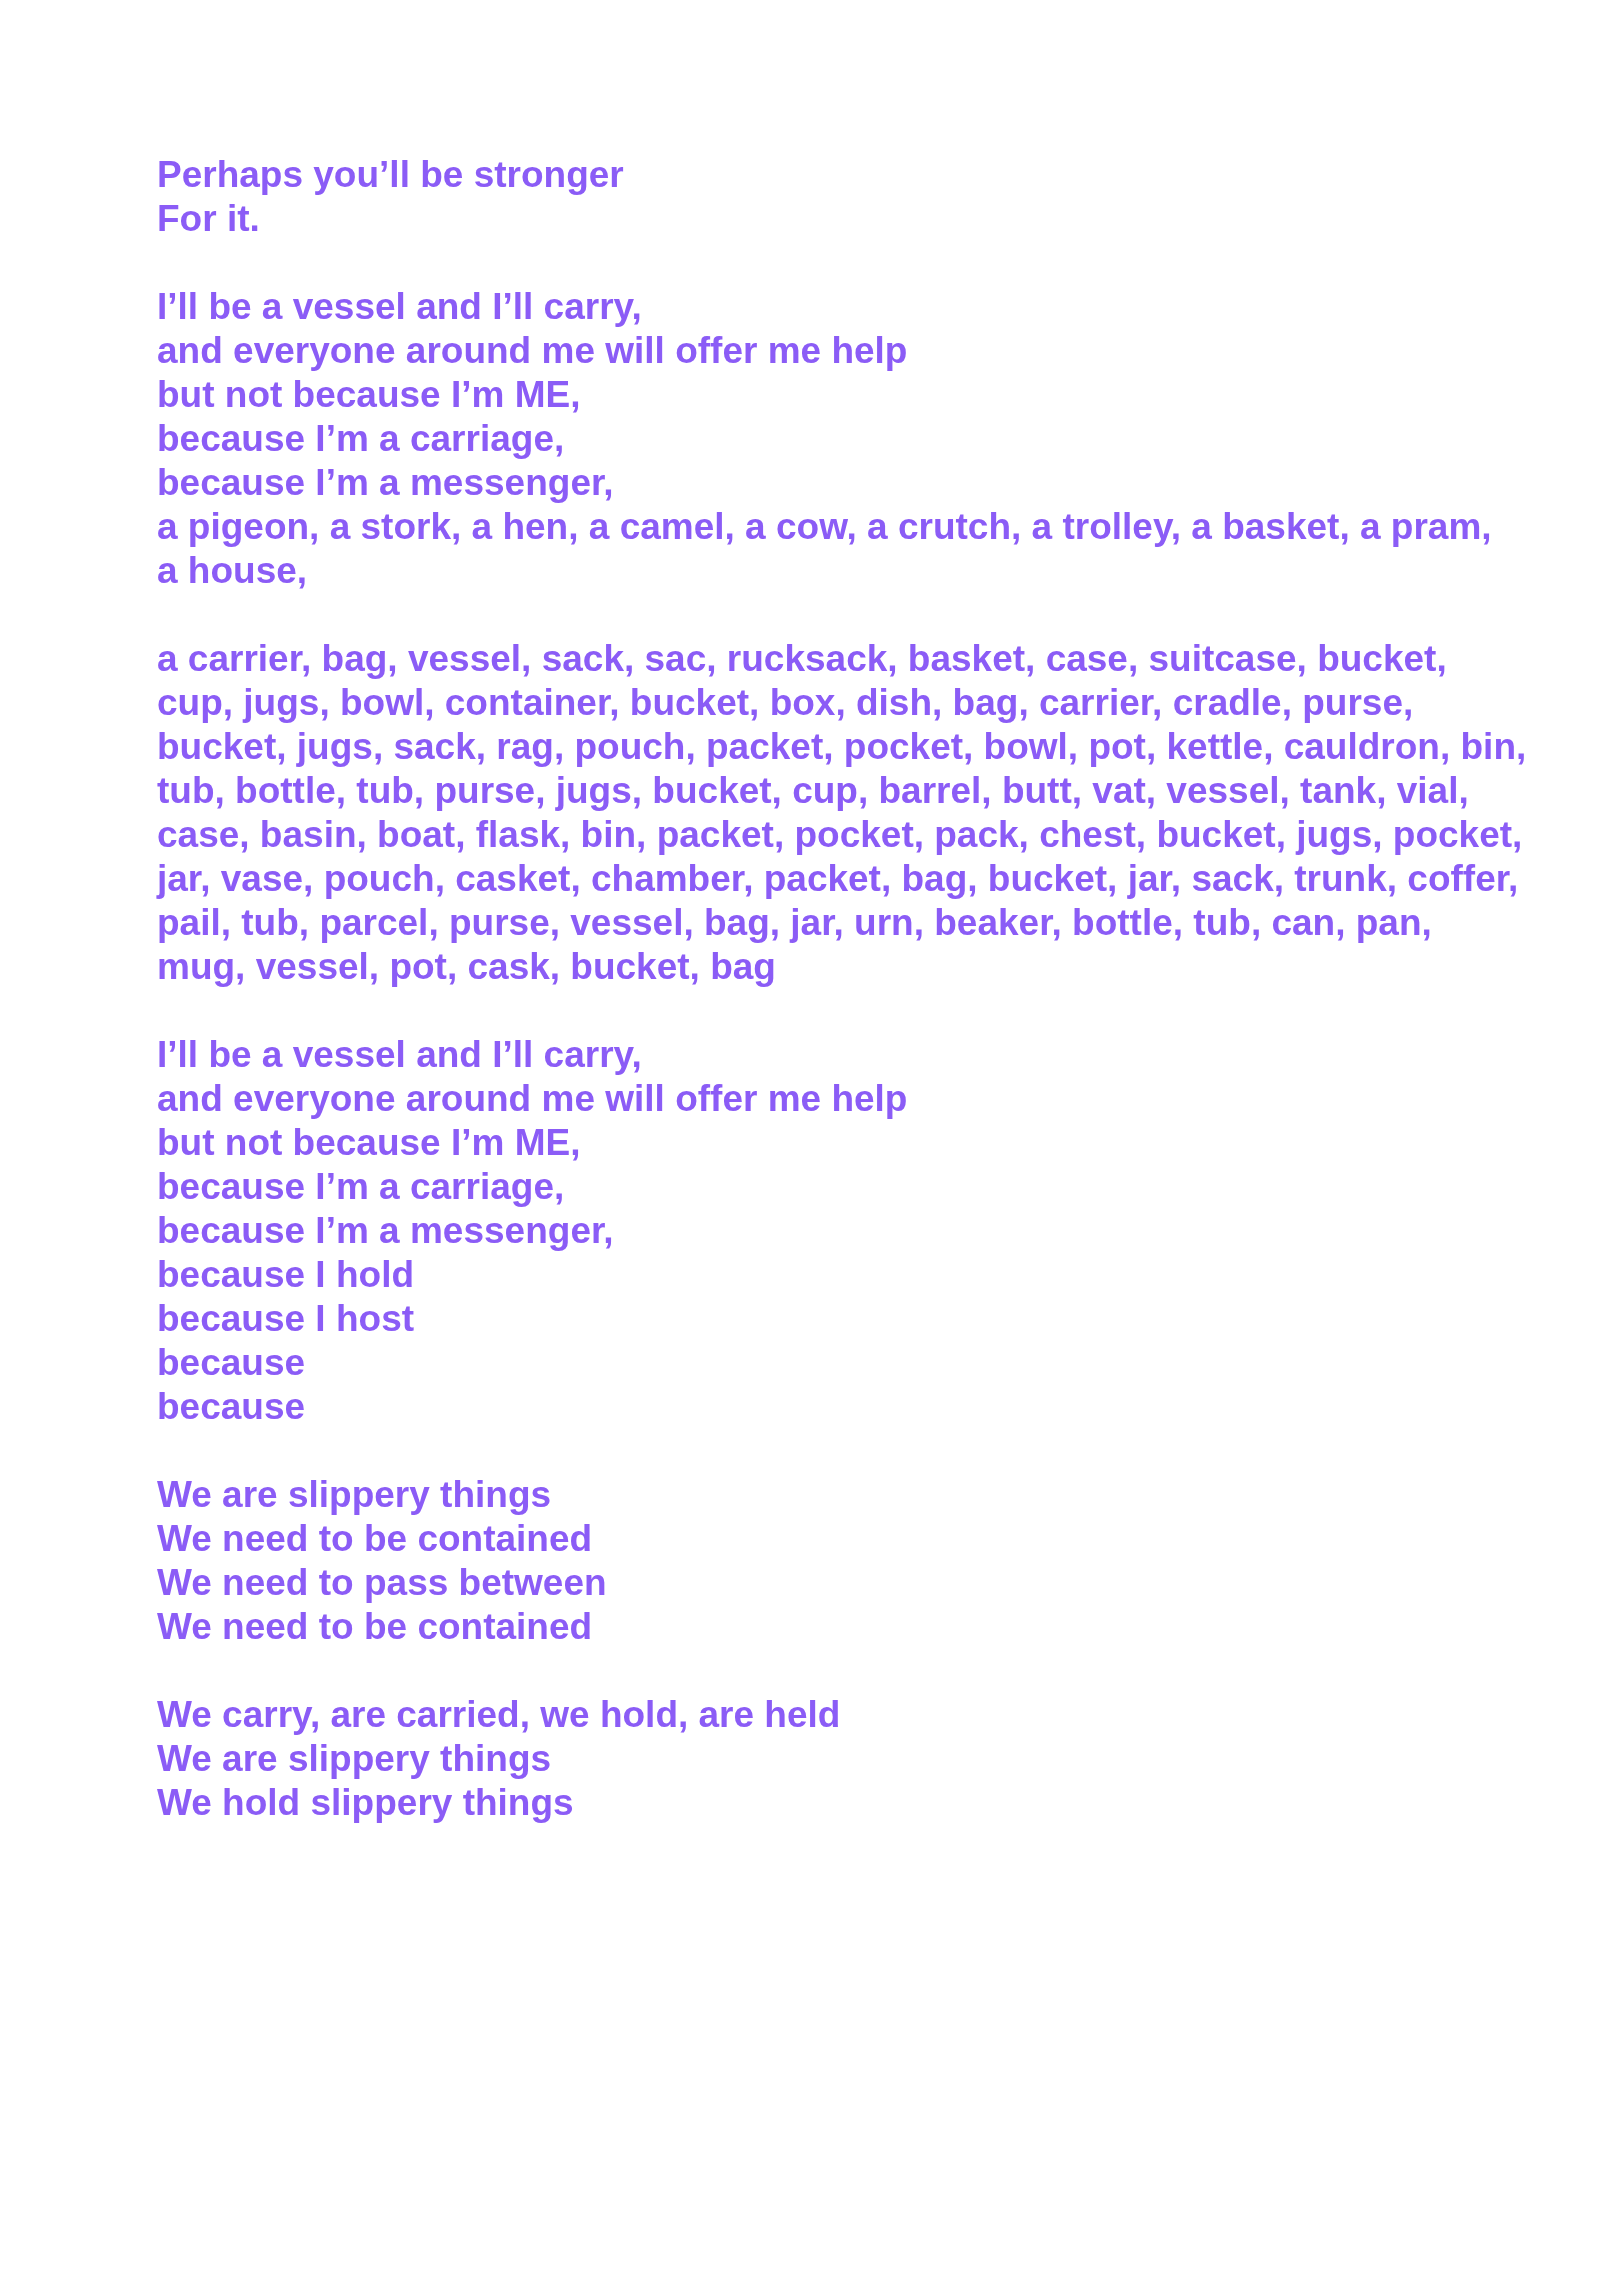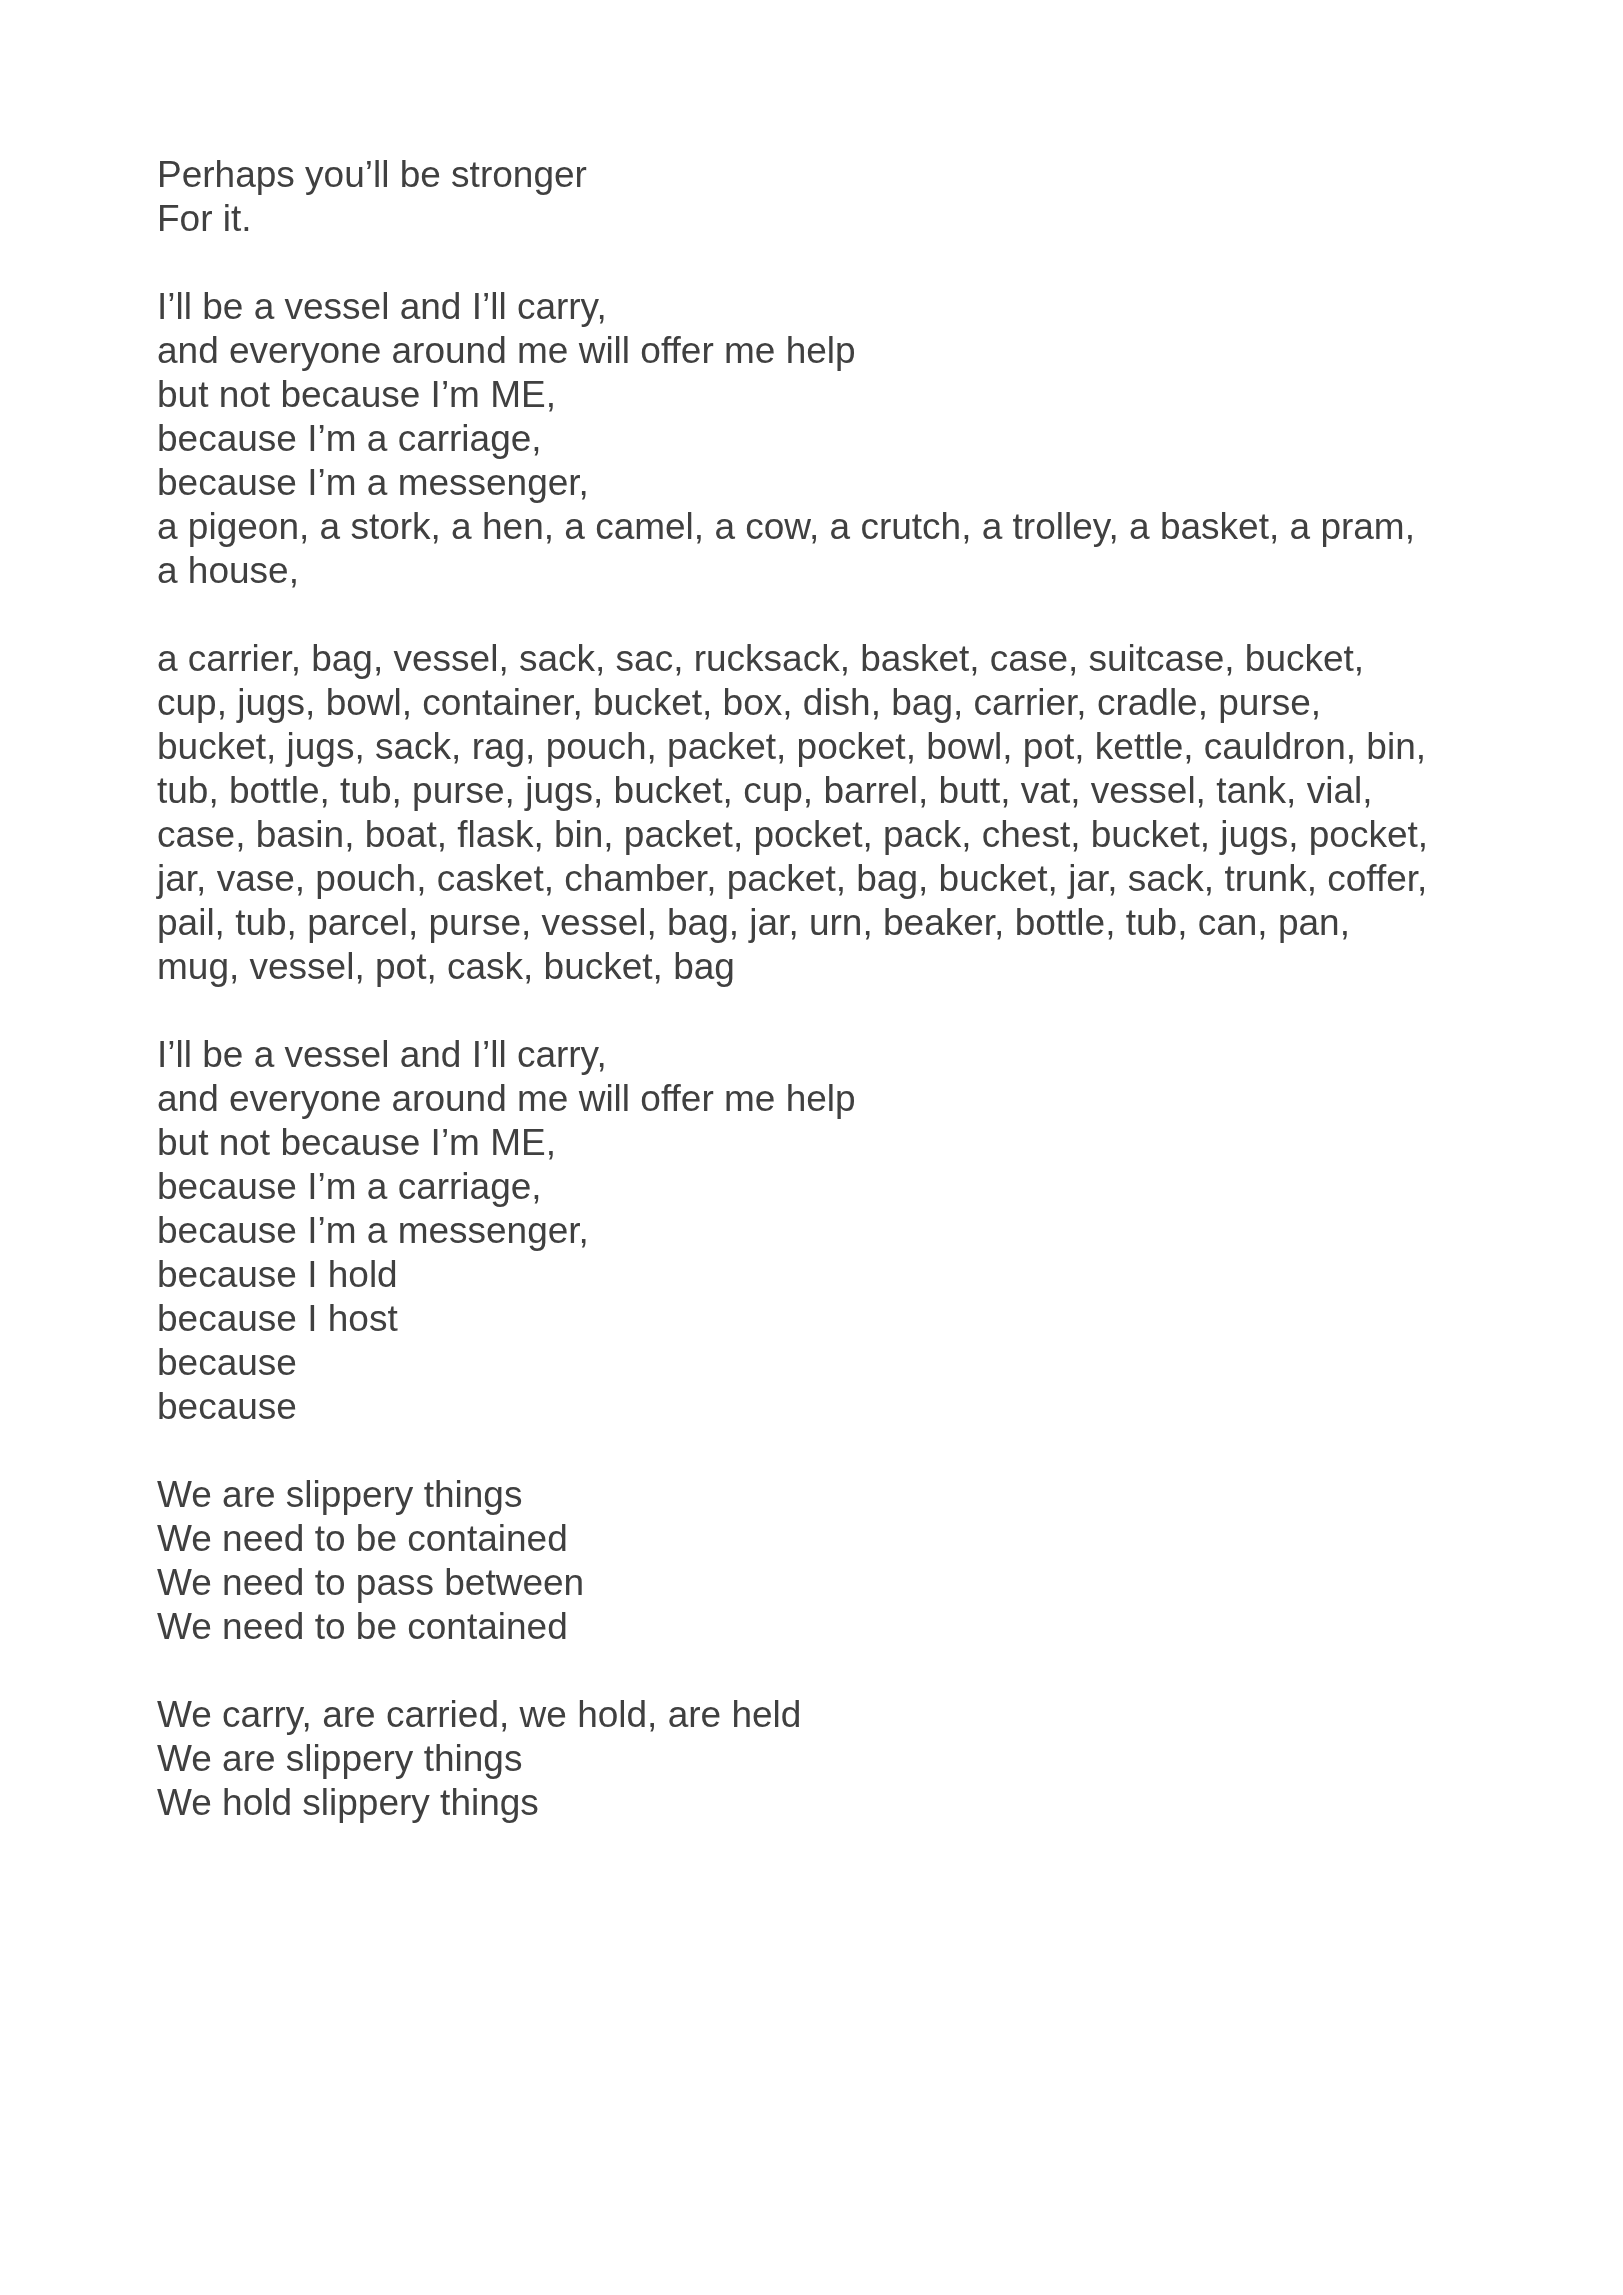--- a/index.html
+++ b/index.html
@@ -15,22 +15,23 @@
     overflow: hidden;
   }
   .text-block {
     position: absolute;
     left: 157px;
     top: 153px;
     width: 1348px;
     font-family: "Liberation Sans", sans-serif;
     font-size: 37px;
     line-height: 44px;
-    color: #404040;
+    color: #8b5cf6;
     white-space: pre;
+    font-weight: bold;
   }
   .stanza {
     margin: 0 0 44px 0;
     padding: 0;
   }
   .poem-line {
     min-height: 44px;
   }
 </style>
 </head>

